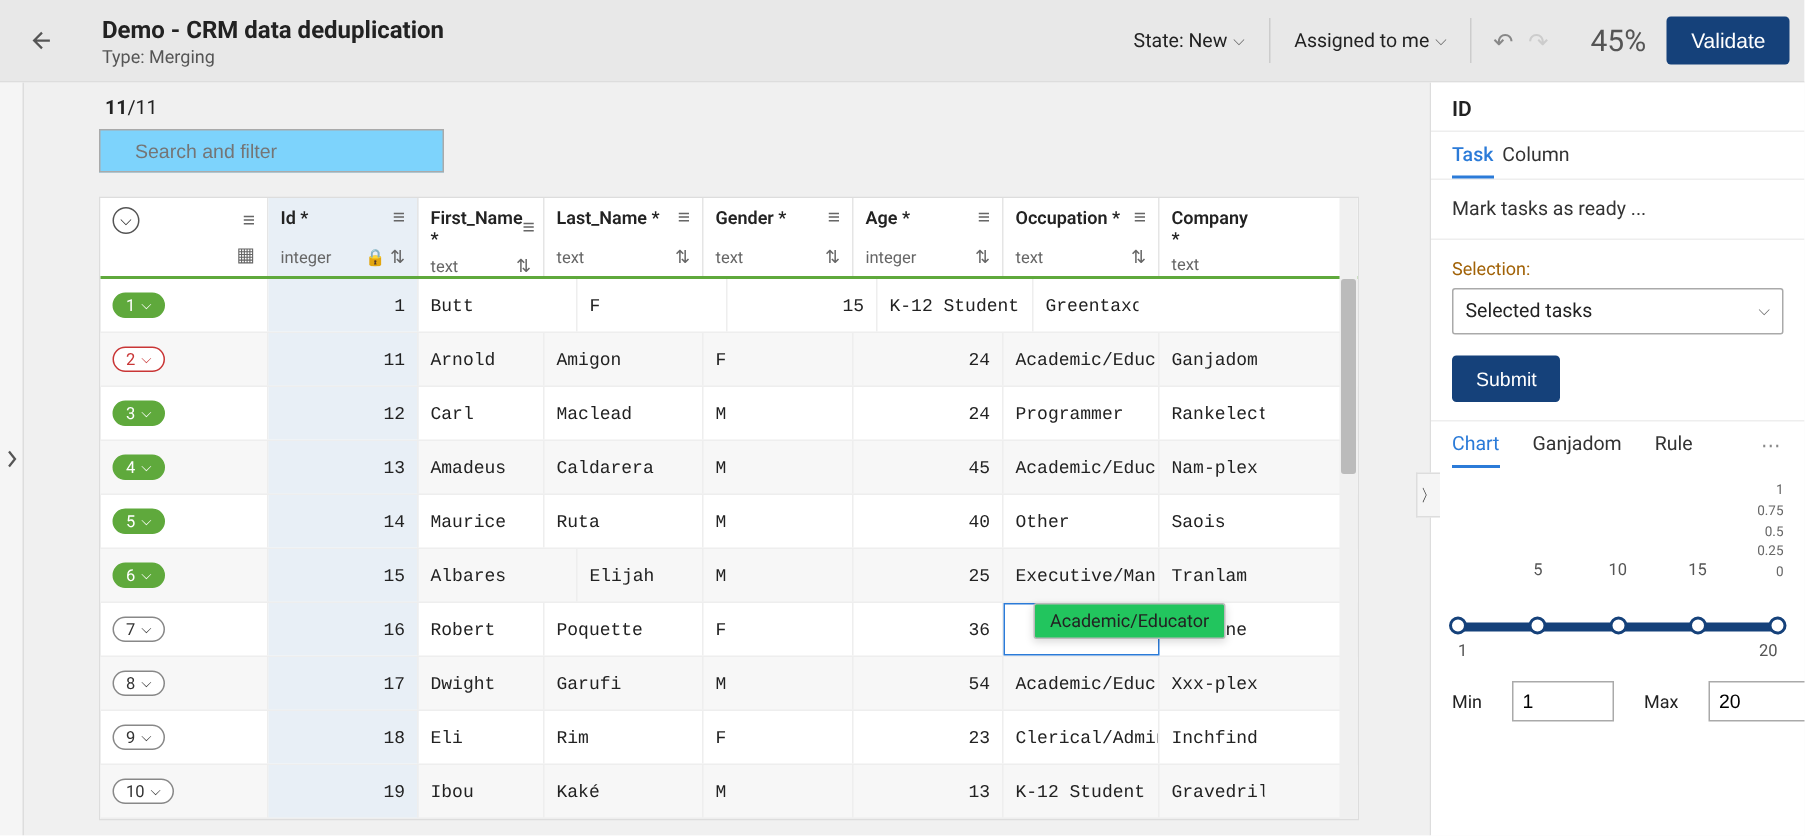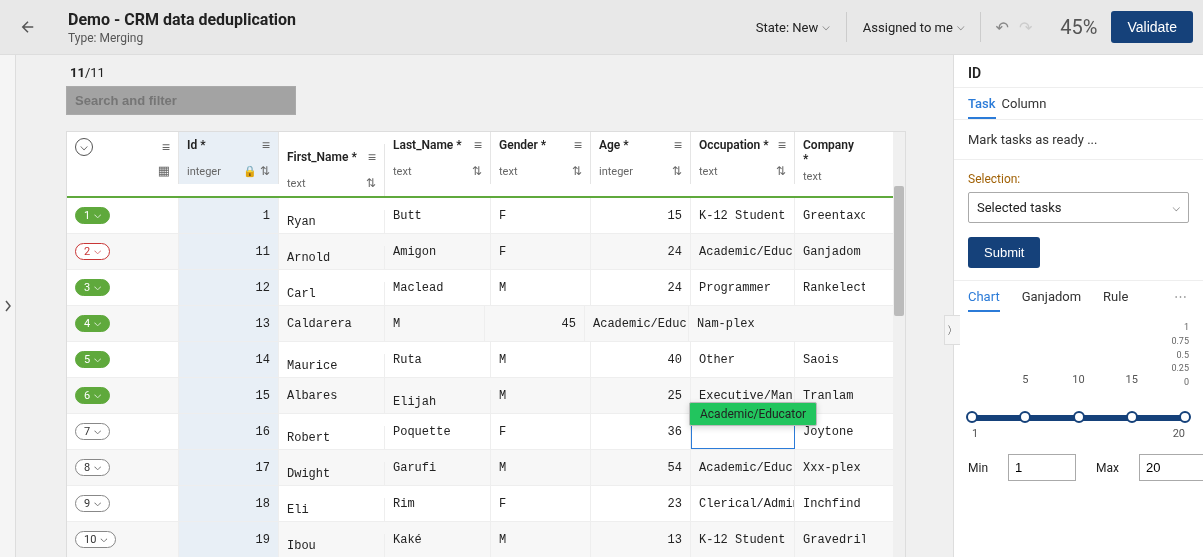--- a/index.html
+++ b/index.html
@@ -25,32 +25,32 @@
 .main { display: flex; height: calc(100% - 55px); position: relative; }
 .left-gutter { width: 16px; display: flex; align-items: center; justify-content: center; border-right: 1px solid #ddd; background: #f5f5f5; cursor: pointer; }
 .left-gutter svg { color: #555; }
 
 .grid-area { flex: 1; background: #f0f0f0; padding: 10px 0 0 50px; overflow: hidden; position: relative; }
 
 .count-row { font-size: 13px; padding: 0 0 6px 4px; }
 .count-row b { font-weight: 700; }
 
 .search-box { width: 230px; }
-.search-box input { width: 100%; padding: 6px 8px; border: 1px solid #aaa; font-size: 13px; background: #a3a3a3; font-weight: bold; }
+.search-box input { width: 100%; padding: 6px 23px; border: 1px solid #aaa; font-size: 13px; background: #7dd3fc; }
 
 
 .tbl-wrap { margin-top: 16px; background: #fff; border: 1px solid #ddd; width: 840px; position: relative; }
 .tbl-header { display: flex; border-bottom: 2px solid #5fa93c; background: #fff; }
 .hcell { border-right: 1px solid #e5e5e5; padding: 6px 8px; font-size: 12px; display: flex; flex-direction: column; justify-content: space-between; height: 52px; position: relative; }
 .hcell .row1 { display: flex; justify-content: space-between; align-items: center; }
 .hcell .label { font-weight: 600; }
 .hcell .type { font-size: 11px; color: #666; display: flex; justify-content: space-between; align-items: center; margin-top: 4px; }
 .col-sel { width: 112px; }
 .col-id { width: 100px; background: #e8eff6; }
-.col-fn { width: 106px; margin-top: 12px; }
+.col-fn { width: 84px; }
 .col-ln { width: 106px; }
 .col-gn { width: 100px; text-align: center; }
 .col-age { width: 100px; }
 .col-occ { width: 104px; }
 .col-comp { width: 70px; }
 .menu-icon { color: #666; cursor: pointer; font-size: 14px; line-height: 1; }
 .sort-icon { color: #666; cursor: pointer; font-size: 12px; }
 .lock-icon { color: #666; font-size: 11px; }
 .layout-icon { color: #666; font-size: 13px; }
 .expand-circle { width: 18px; height: 18px; border: 1px solid #555; border-radius: 50%; display: inline-flex; align-items: center; justify-content: center; font-size: 10px; cursor: pointer; }
@@ -239,21 +239,20 @@
             </div>
         </div>
       </div>
 
       <div class="tbl-body" id="tbl-body">
           <div class="trow">
             <div class="tcell col-sel">
               <span class="pill green">1 <span class="chev">⌵</span></span>
             </div>
             <div class="tcell col-id">1</div>
-            <div class="tcell col-fn">Ryan</div>
             <div class="tcell col-ln">Butt</div>
             <div class="tcell col-gn">F</div>
             <div class="tcell col-age">15</div>
             <div class="tcell col-occ">K-12 Student</div>
             <div class="tcell col-comp" style="border-right:none">Greentaxo</div>
           </div>
           <div class="trow">
             <div class="tcell col-sel">
               <span class="pill red-outline">2 <span class="chev">⌵</span></span>
             </div>
@@ -275,20 +274,21 @@
             <div class="tcell col-gn">M</div>
             <div class="tcell col-age">24</div>
             <div class="tcell col-occ">Programmer</div>
             <div class="tcell col-comp" style="border-right:none">Rankelect</div>
           </div>
           <div class="trow">
             <div class="tcell col-sel">
               <span class="pill green">4 <span class="chev">⌵</span></span>
             </div>
             <div class="tcell col-id">13</div>
+            <div class="tcell col-fn">Amadeus</div>
             <div class="tcell col-ln">Caldarera</div>
             <div class="tcell col-gn">M</div>
             <div class="tcell col-age">45</div>
             <div class="tcell col-occ">Academic/Educ...</div>
             <div class="tcell col-comp" style="border-right:none">Nam-plex</div>
           </div>
           <div class="trow">
             <div class="tcell col-sel">
               <span class="pill green">5 <span class="chev">⌵</span></span>
             </div>

